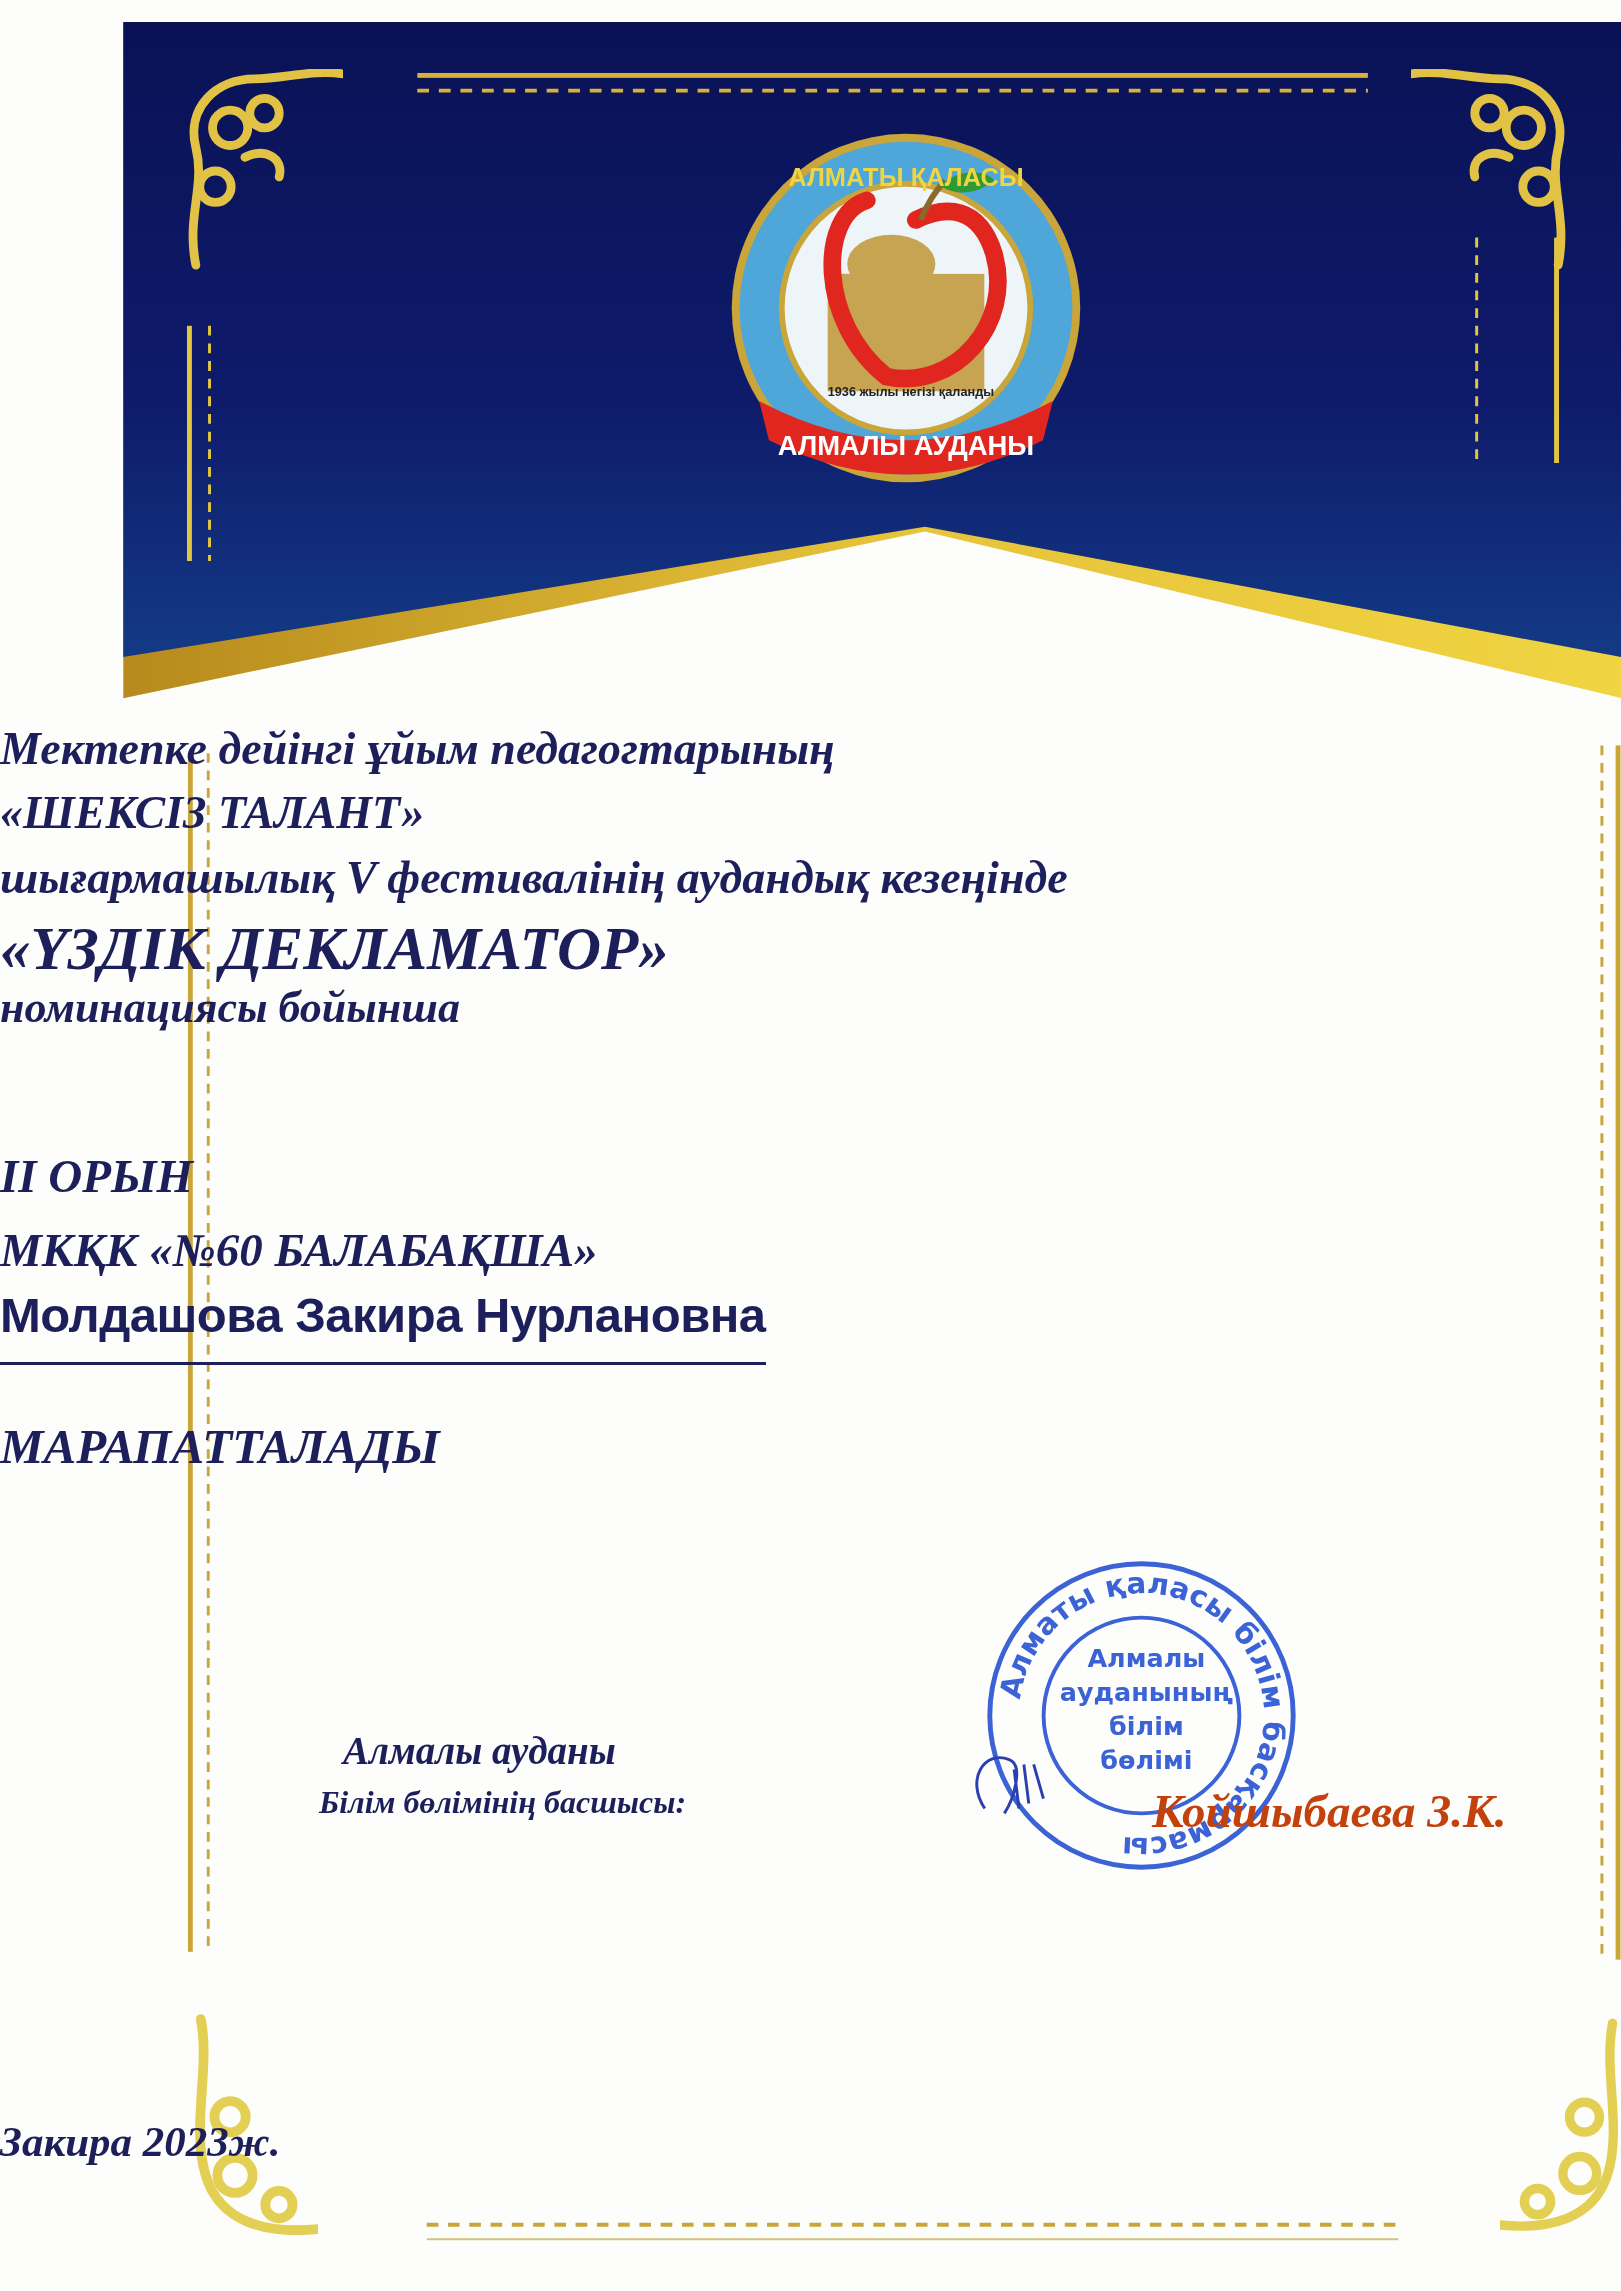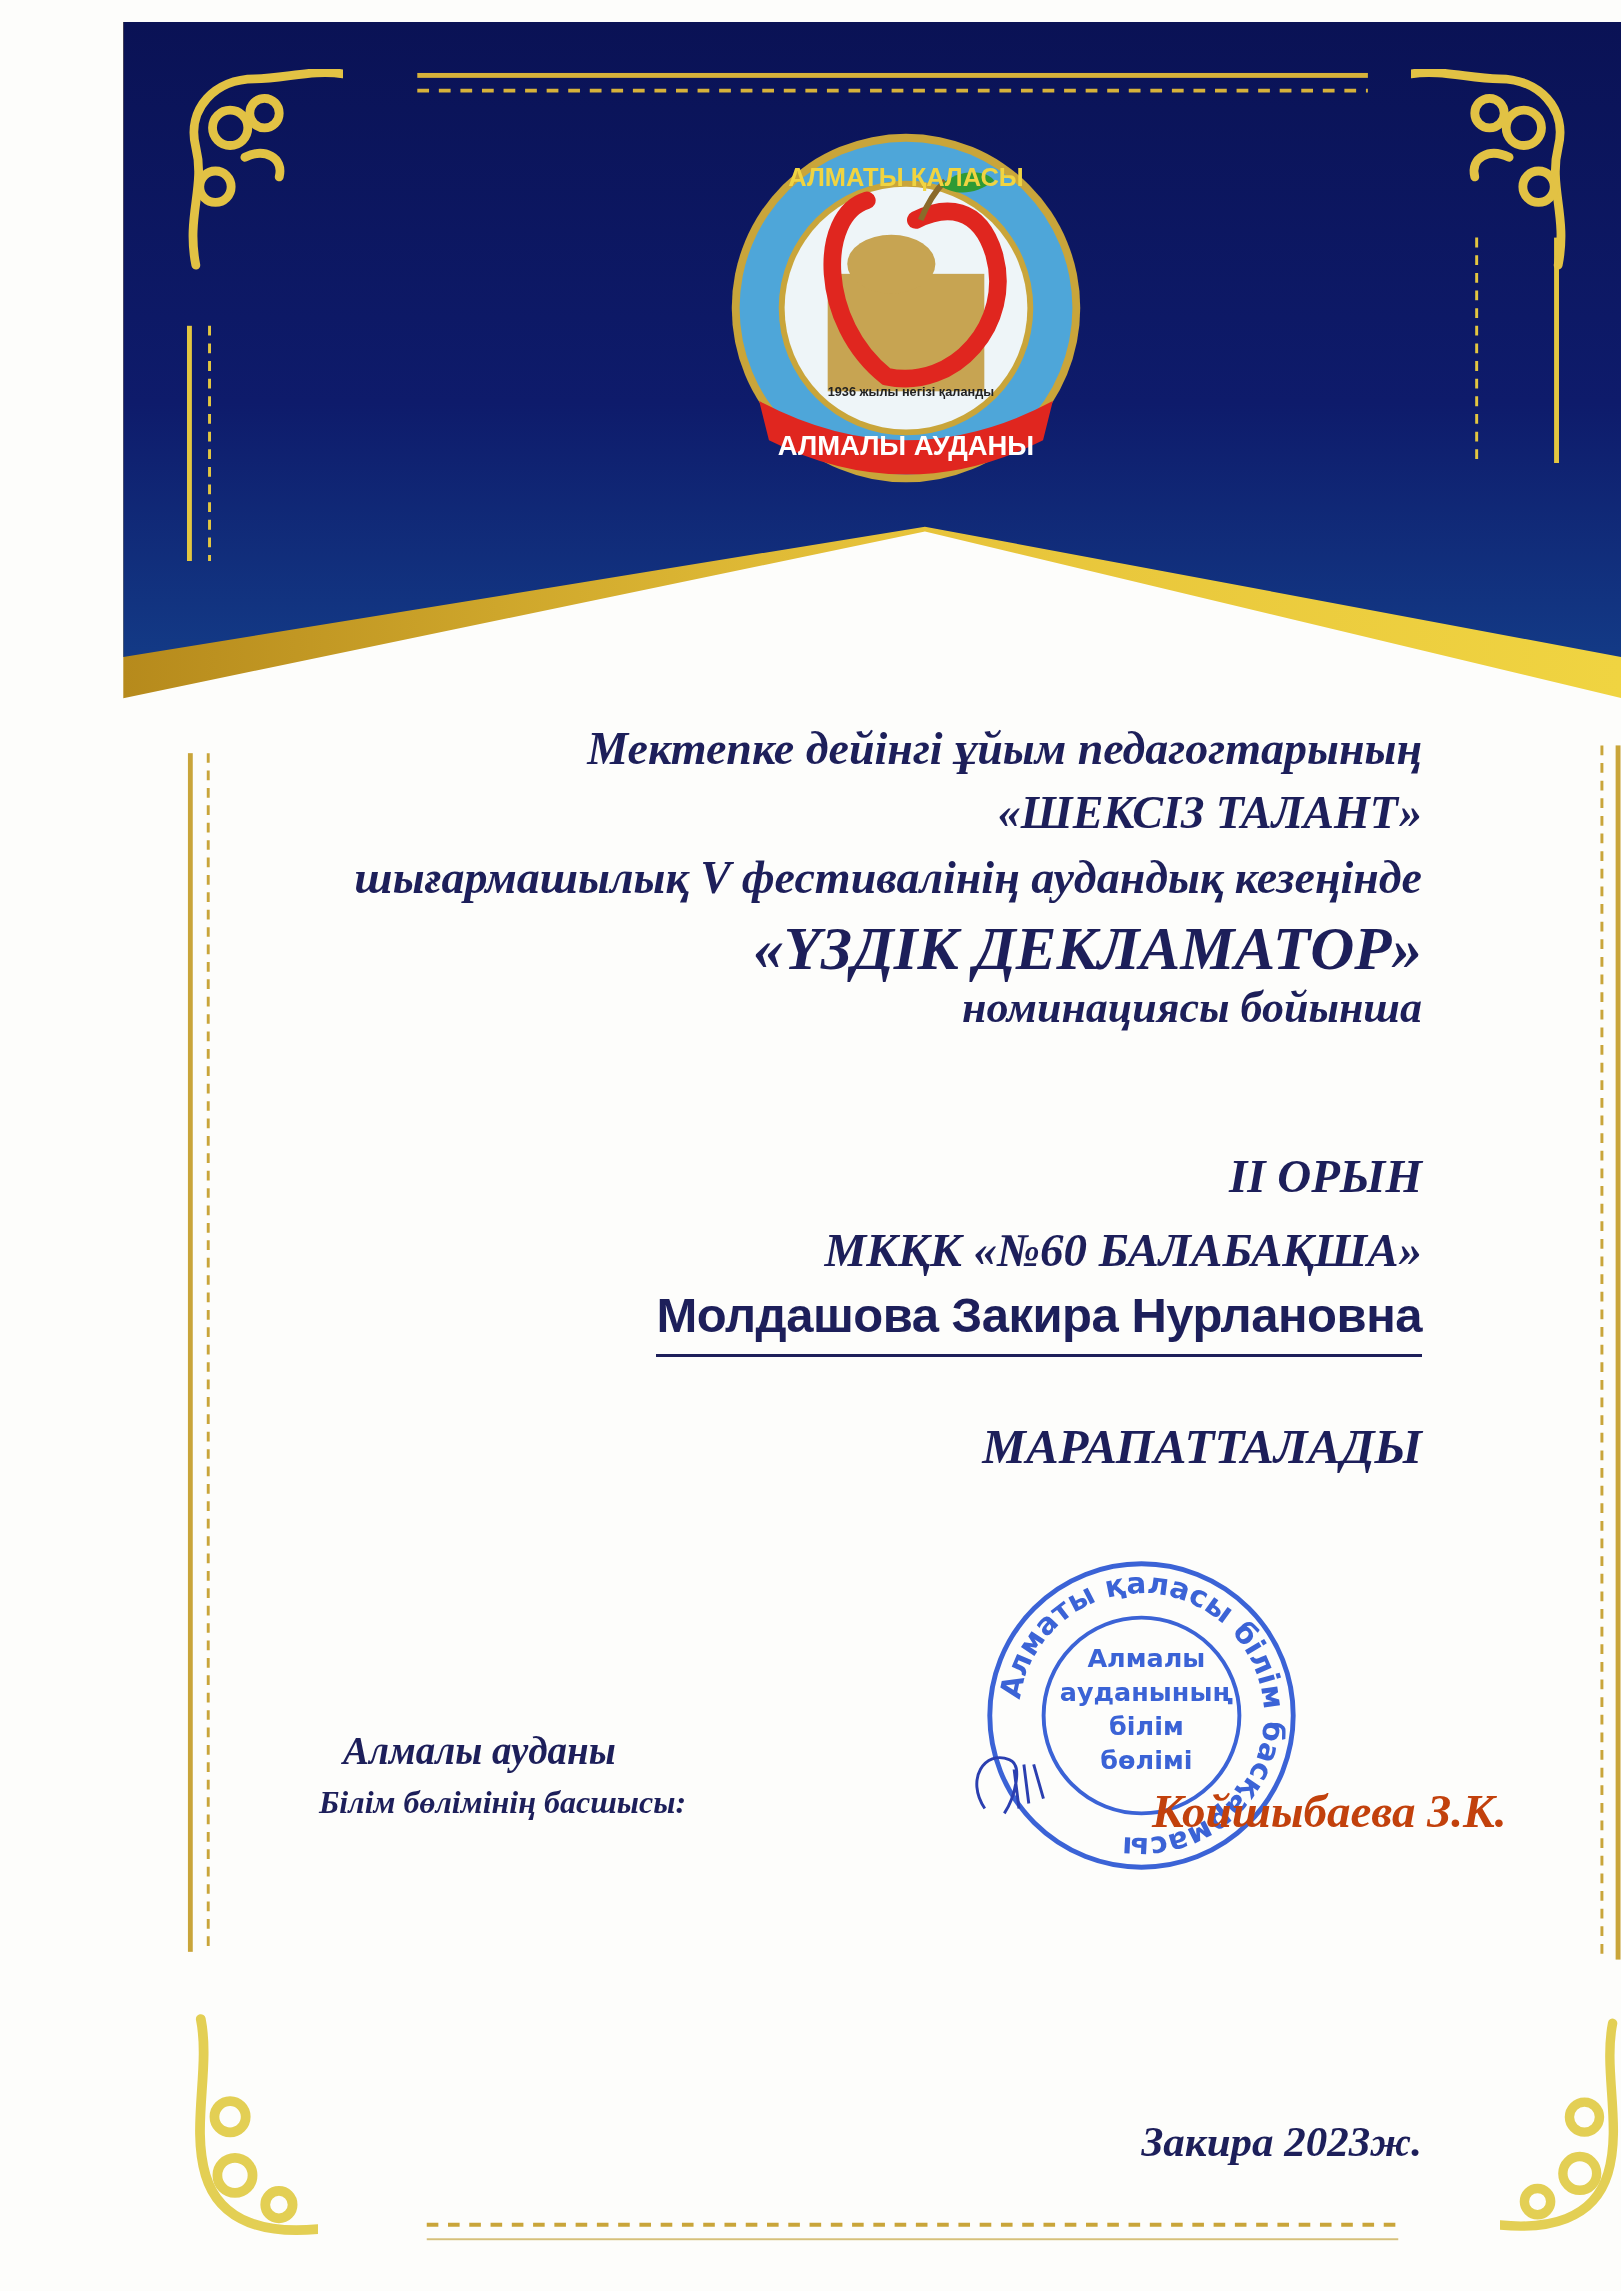--- a/index.html
+++ b/index.html
@@ -1,28 +1,28 @@
 <!DOCTYPE html>
 <html><head>
 <meta charset="utf-8">
 <style>
   html, body { margin:0; padding:0; }
   body { width:1621px; height:2292px; position:relative; overflow:hidden; background:#fdfdfb; font-family:"Liberation Serif", serif; }
   .abs { position:absolute; }
   .banner { left:123px; top:21.6px; width:1499px; height:686px; }
-  .text { color:#1d1f5a; font-style:italic; font-weight:bold; text-align:right; left:0; width:1422px; font-family:"Liberation Serif", serif; }
+  .text { color:#1d1f5a; font-style:italic; font-weight:bold; text-align:left; left:0; width:1422px; font-family:"Liberation Serif", serif; }
   .line1 { top:722px; font-size:46px; }
   .line2 { top:786px; font-size:46px; }
   .line3 { top:851px; font-size:46px;font-family:Liberation Serif, serif; }
   .line4 { top:914px; font-size:61px; }
   .line5 { top:982px; font-size:44px; }
   .place { top:1149px; font-size:47px; }
   .org { top:1223px; font-size:47px; }
   .name { top:1287px; font-size:49px; font-style:normal; font-family:"Liberation Sans", sans-serif; letter-spacing:-0.5px; }
-  .name span { border-bottom:3.9px solid #1d1f5a; padding-bottom:12px; }
+  .name span { border-bottom:3.9px solid #1d1f5a; padding-bottom:20px; }
   .awarded { top:1418px; font-size:49px; }
   .sig1 { left:343px; top:1728px; font-size:39px; color:#1d1f5a; font-style:italic; font-weight:bold; }
   .sig2 { left:319px; top:1784px; font-size:32px; color:#1d1f5a; font-style:italic; font-weight:bold; }
   .signer { left:1152px; top:1784px; font-size:47px; color:#c2410c; font-style:italic; font-weight:bold; }
   .city { top:2117px; font-size:43px; }
   .stamp { left:980px; top:1554px; width:323px; height:323px; }
   .sigscrawl { left:965px; top:1740px; width:108px; height:88px; }
   .logo { left:720px; top:127px; width:372px; height:372px; }
   .corner { width:157px; height:206px; }
 </style>

